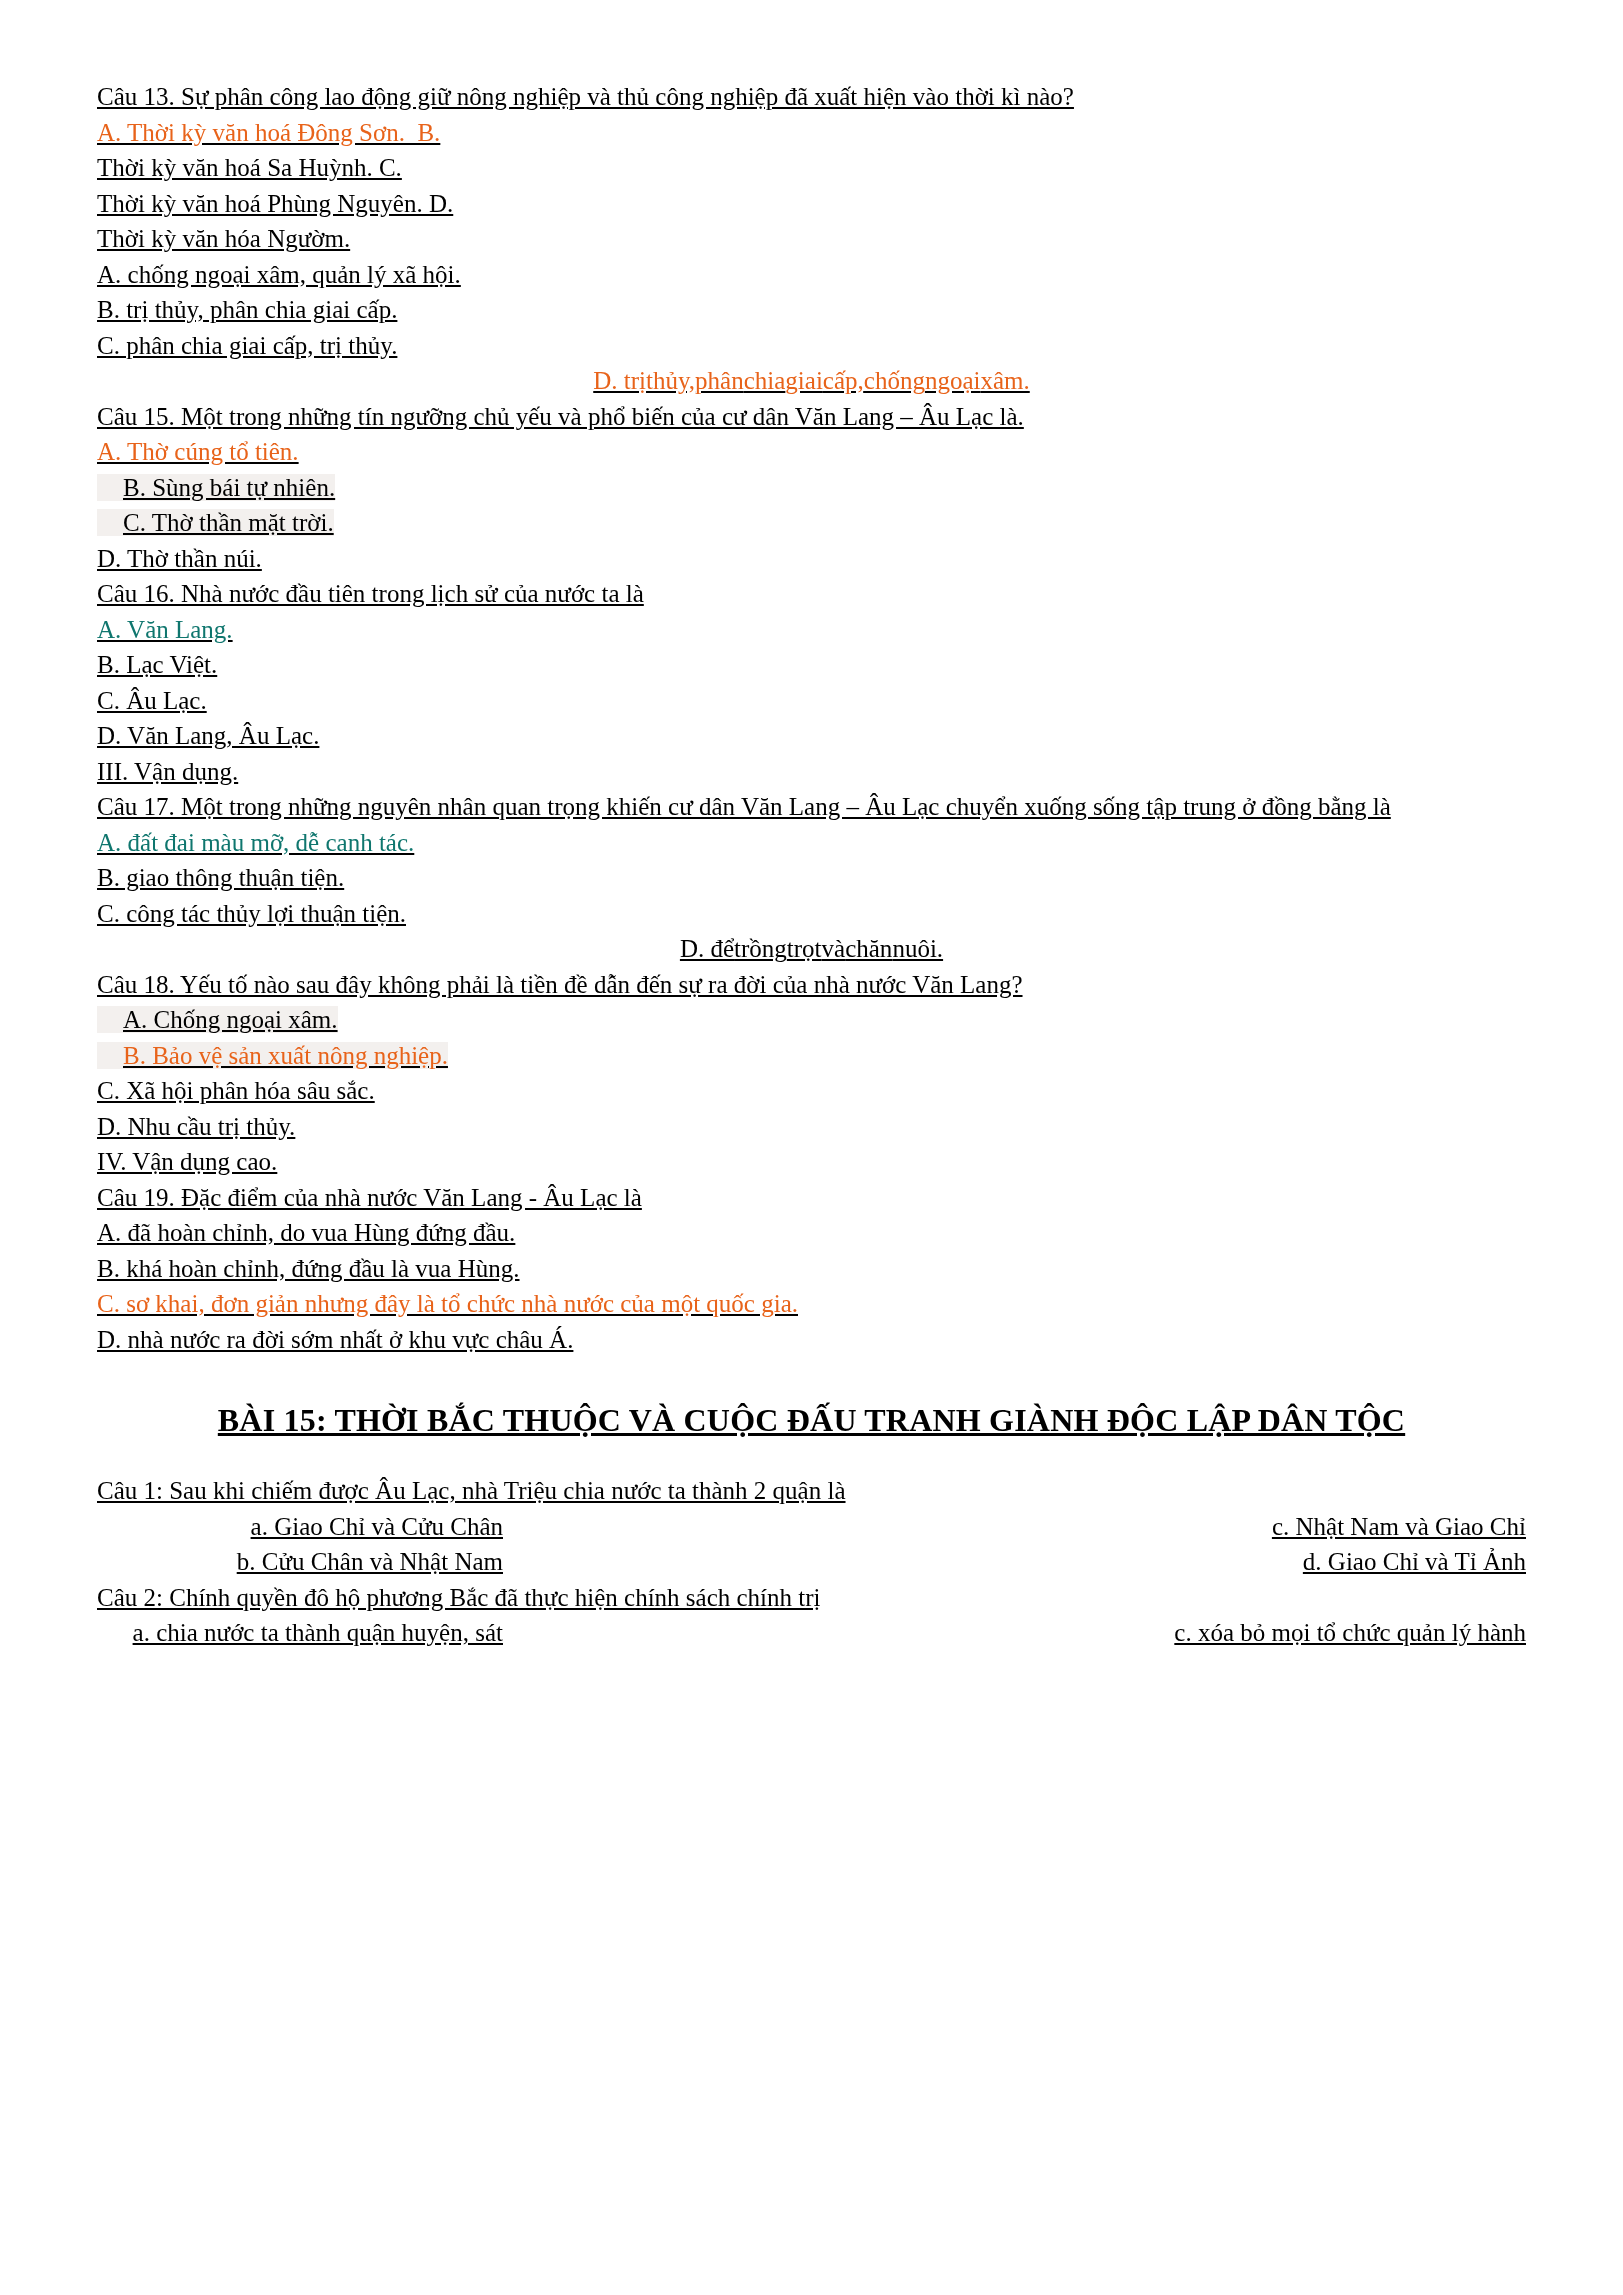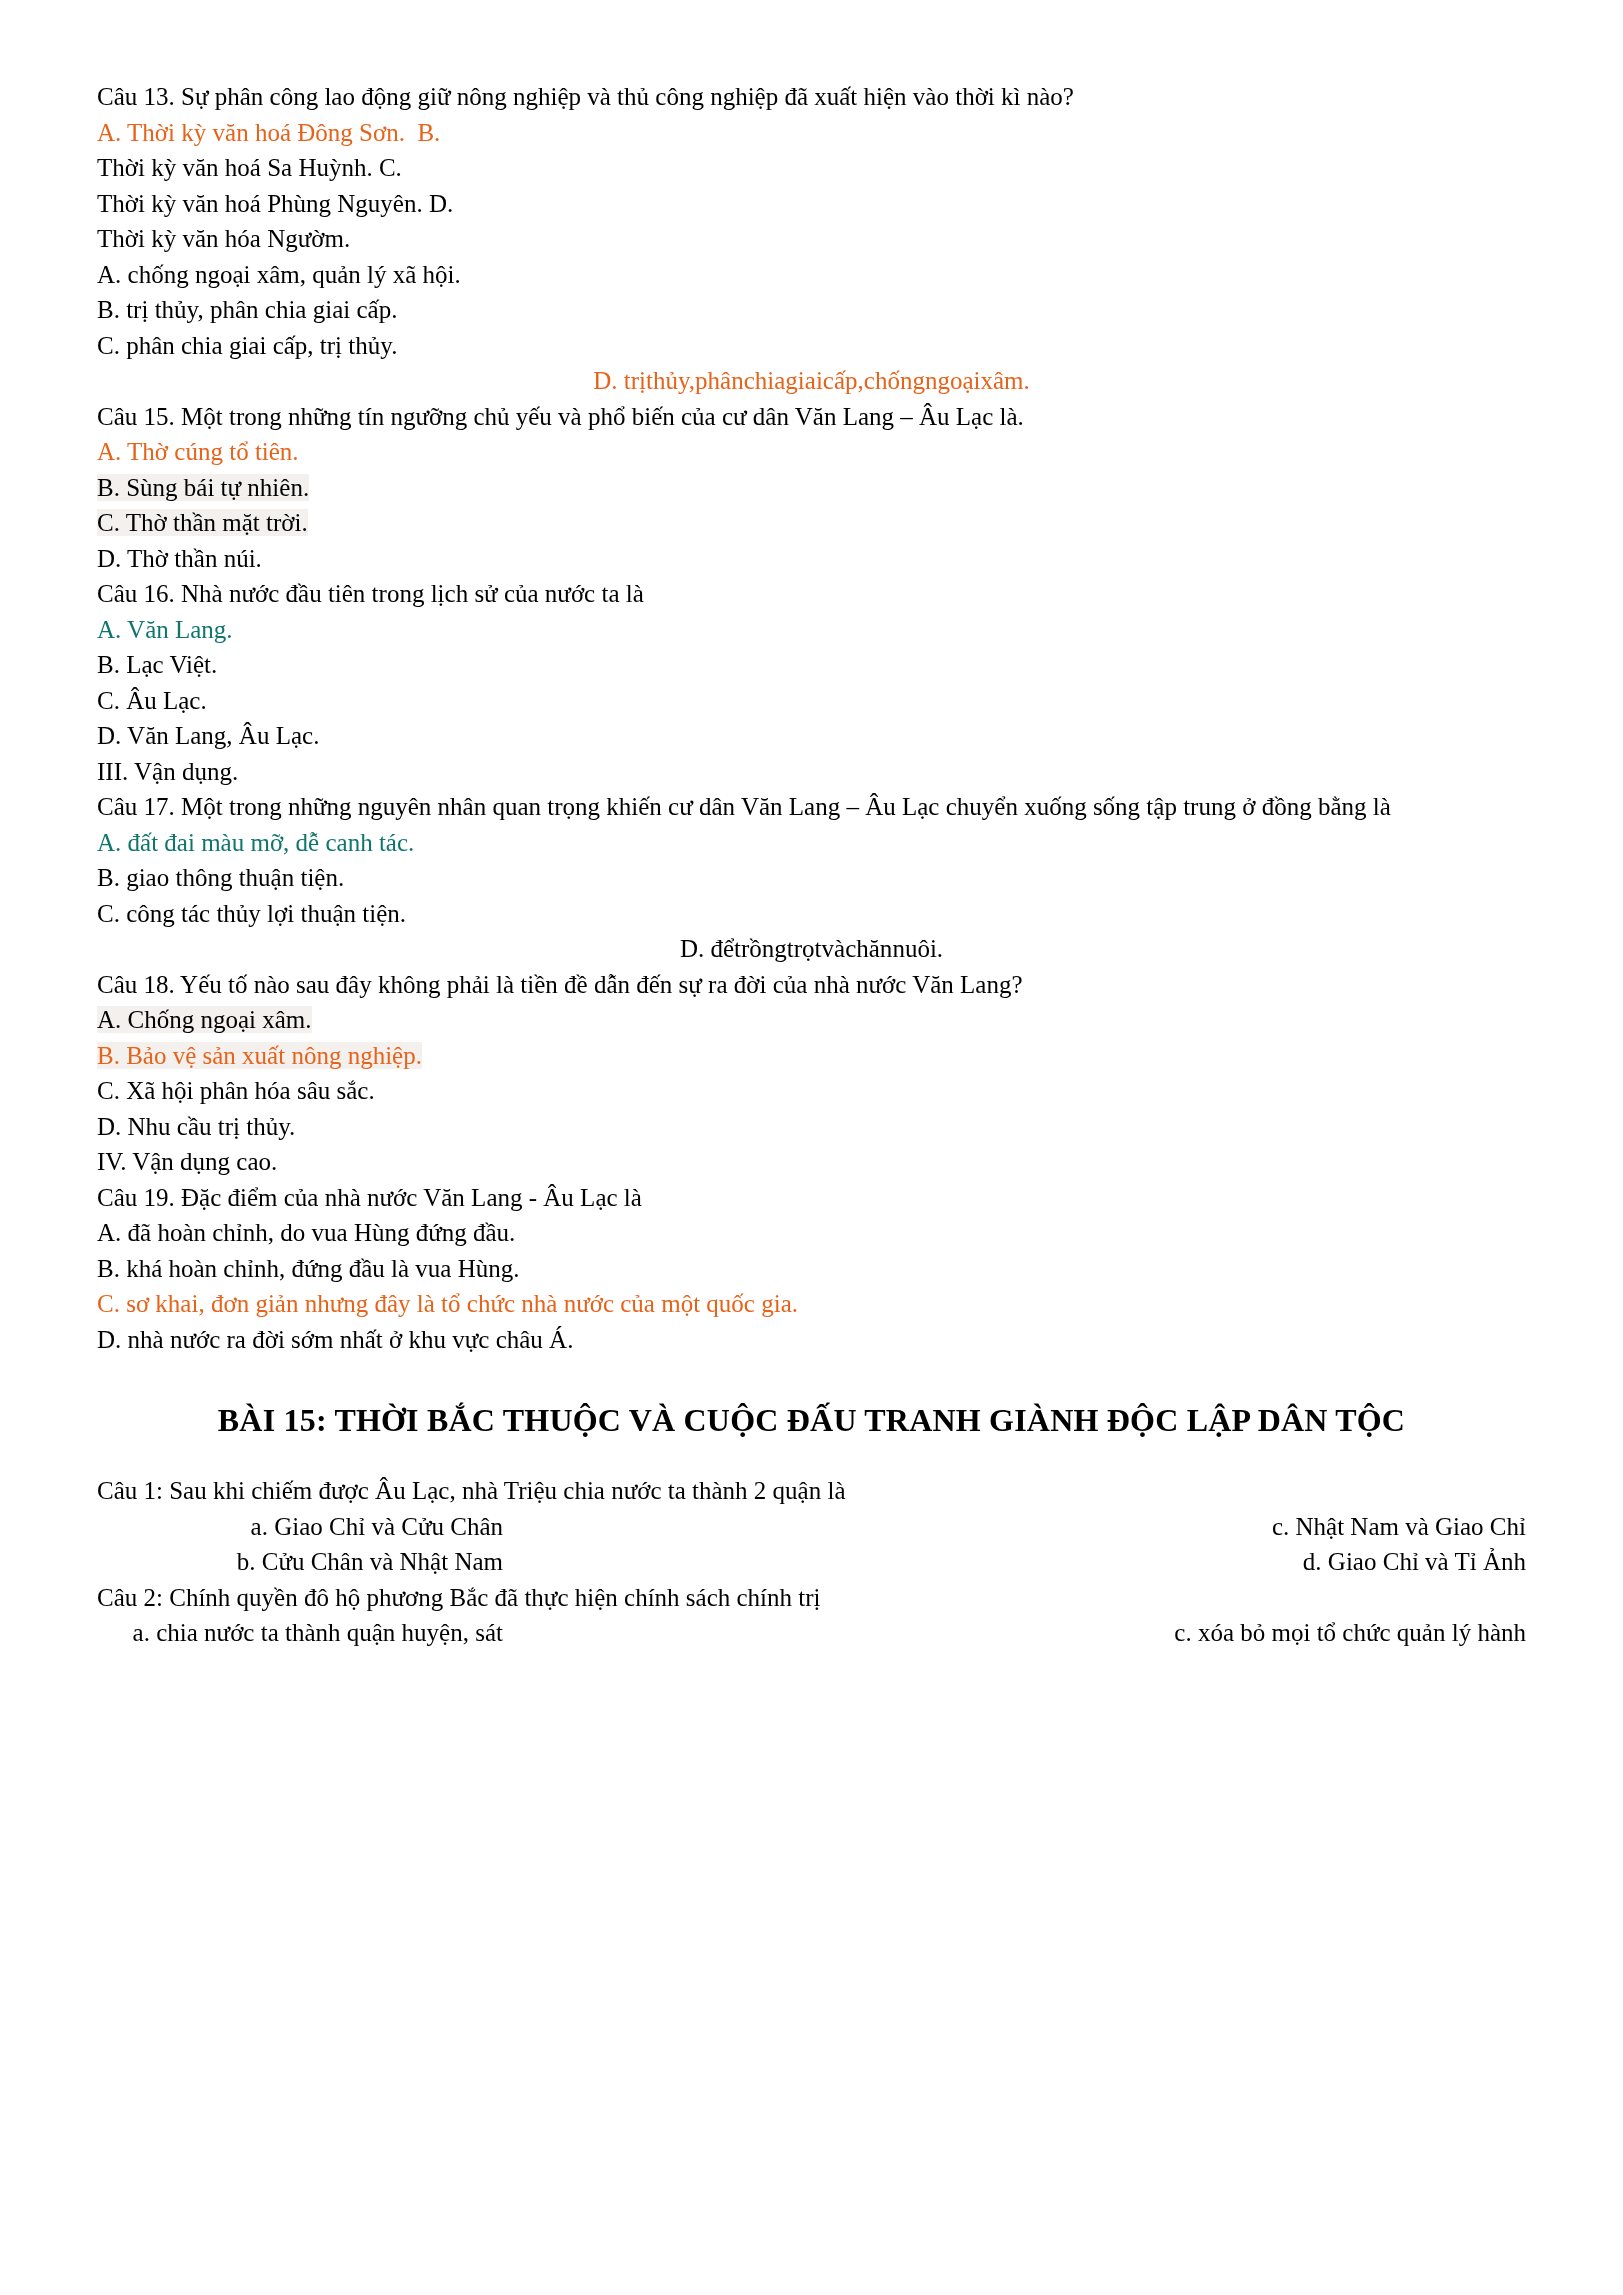--- a/index.html
+++ b/index.html
@@ -11,38 +11,40 @@
     font-family: "Liberation Serif", serif;
     color: #000000;
   }
   .page {
     width: 1623px;
     height: 1729px;
     box-sizing: border-box;
     padding: 79px 97px 0 97px;
     background: #ffffff;
     position: relative;
+    text-decoration: underline;
   }
   .doc {
     font-size: 25px;
     line-height: 1.42;
   }
   .line {
     margin: 0;
     padding: 0;
     white-space: pre-wrap;
   }
   .ans {
     color: #E8631A;
   }
   .ans-red {
     color: #0f766e;
   }
   .hl {
     background: #f3f0ee;
+    padding-left: 26px;
   }
   .just {
     display: flex;
     justify-content: center;
   }
   .just span {
     white-space: pre;
   }
   .heading {
     text-align: center;

